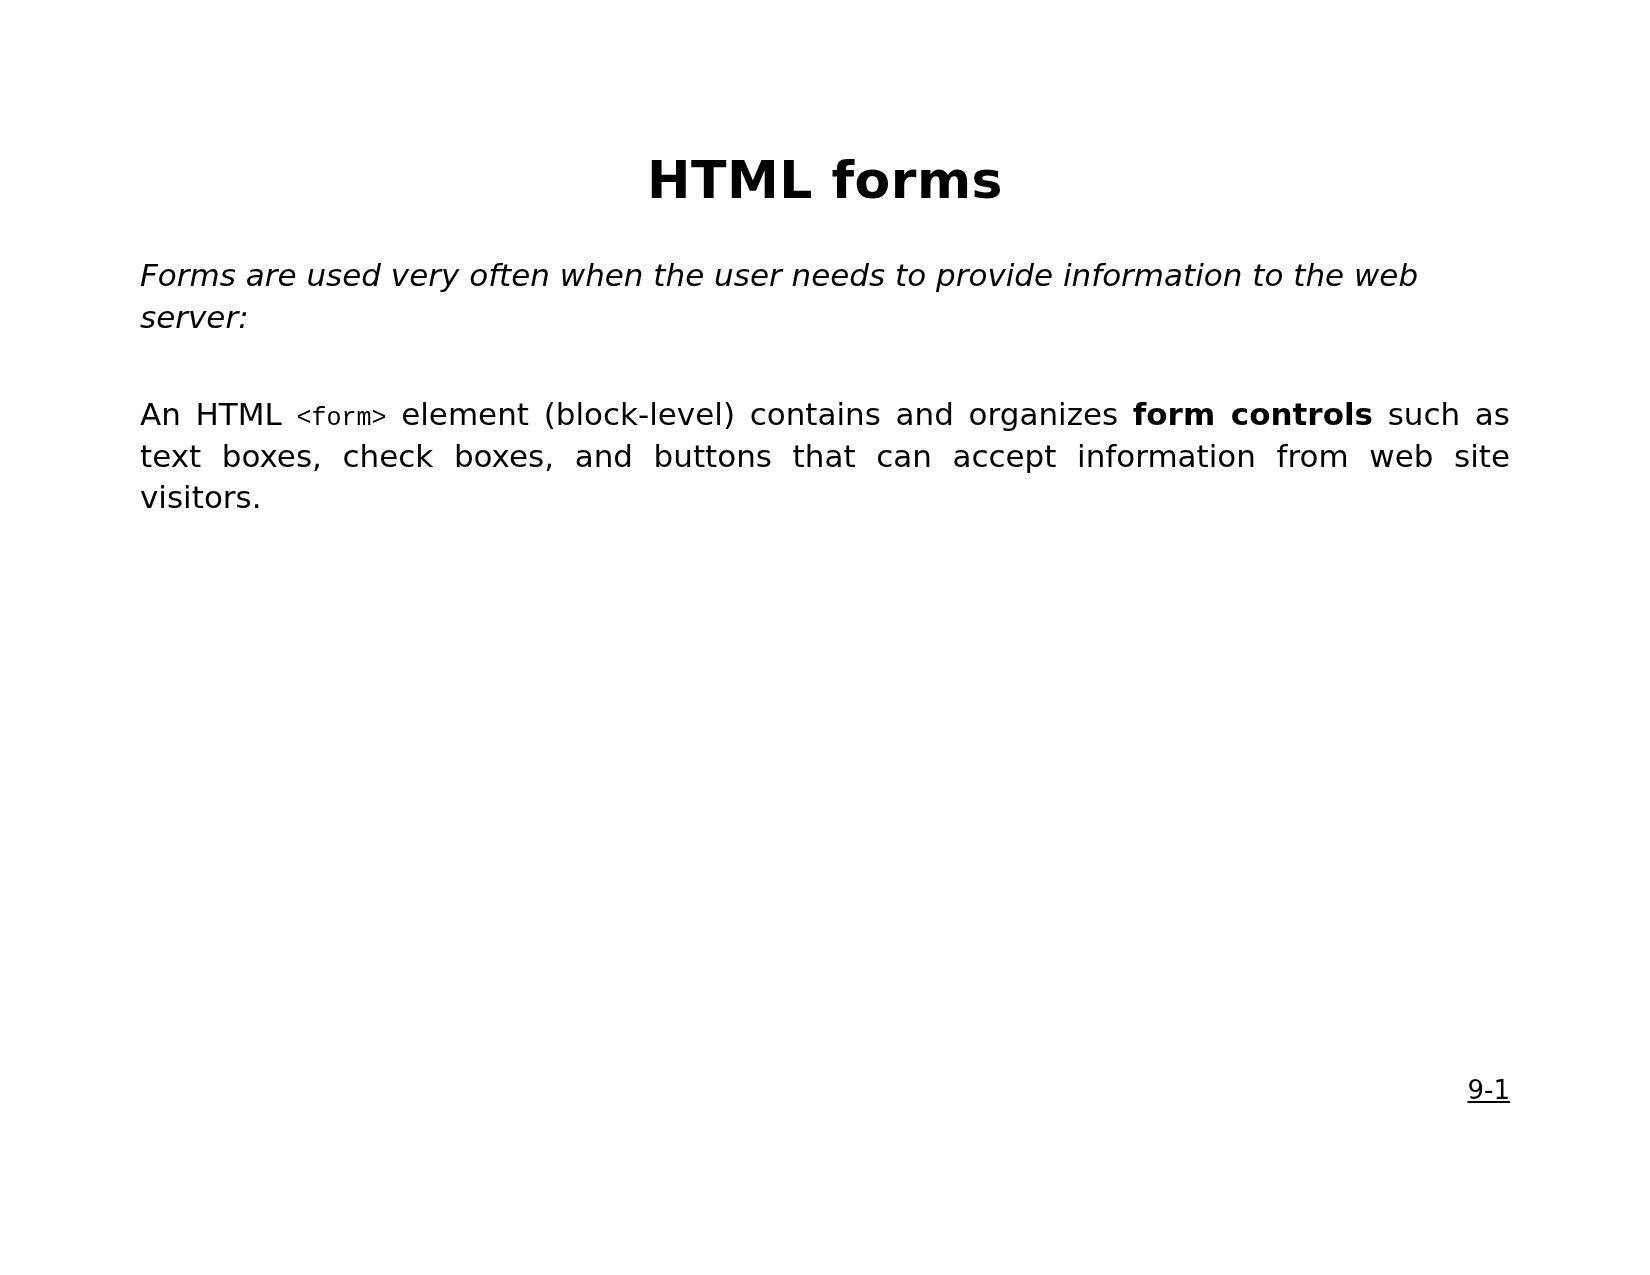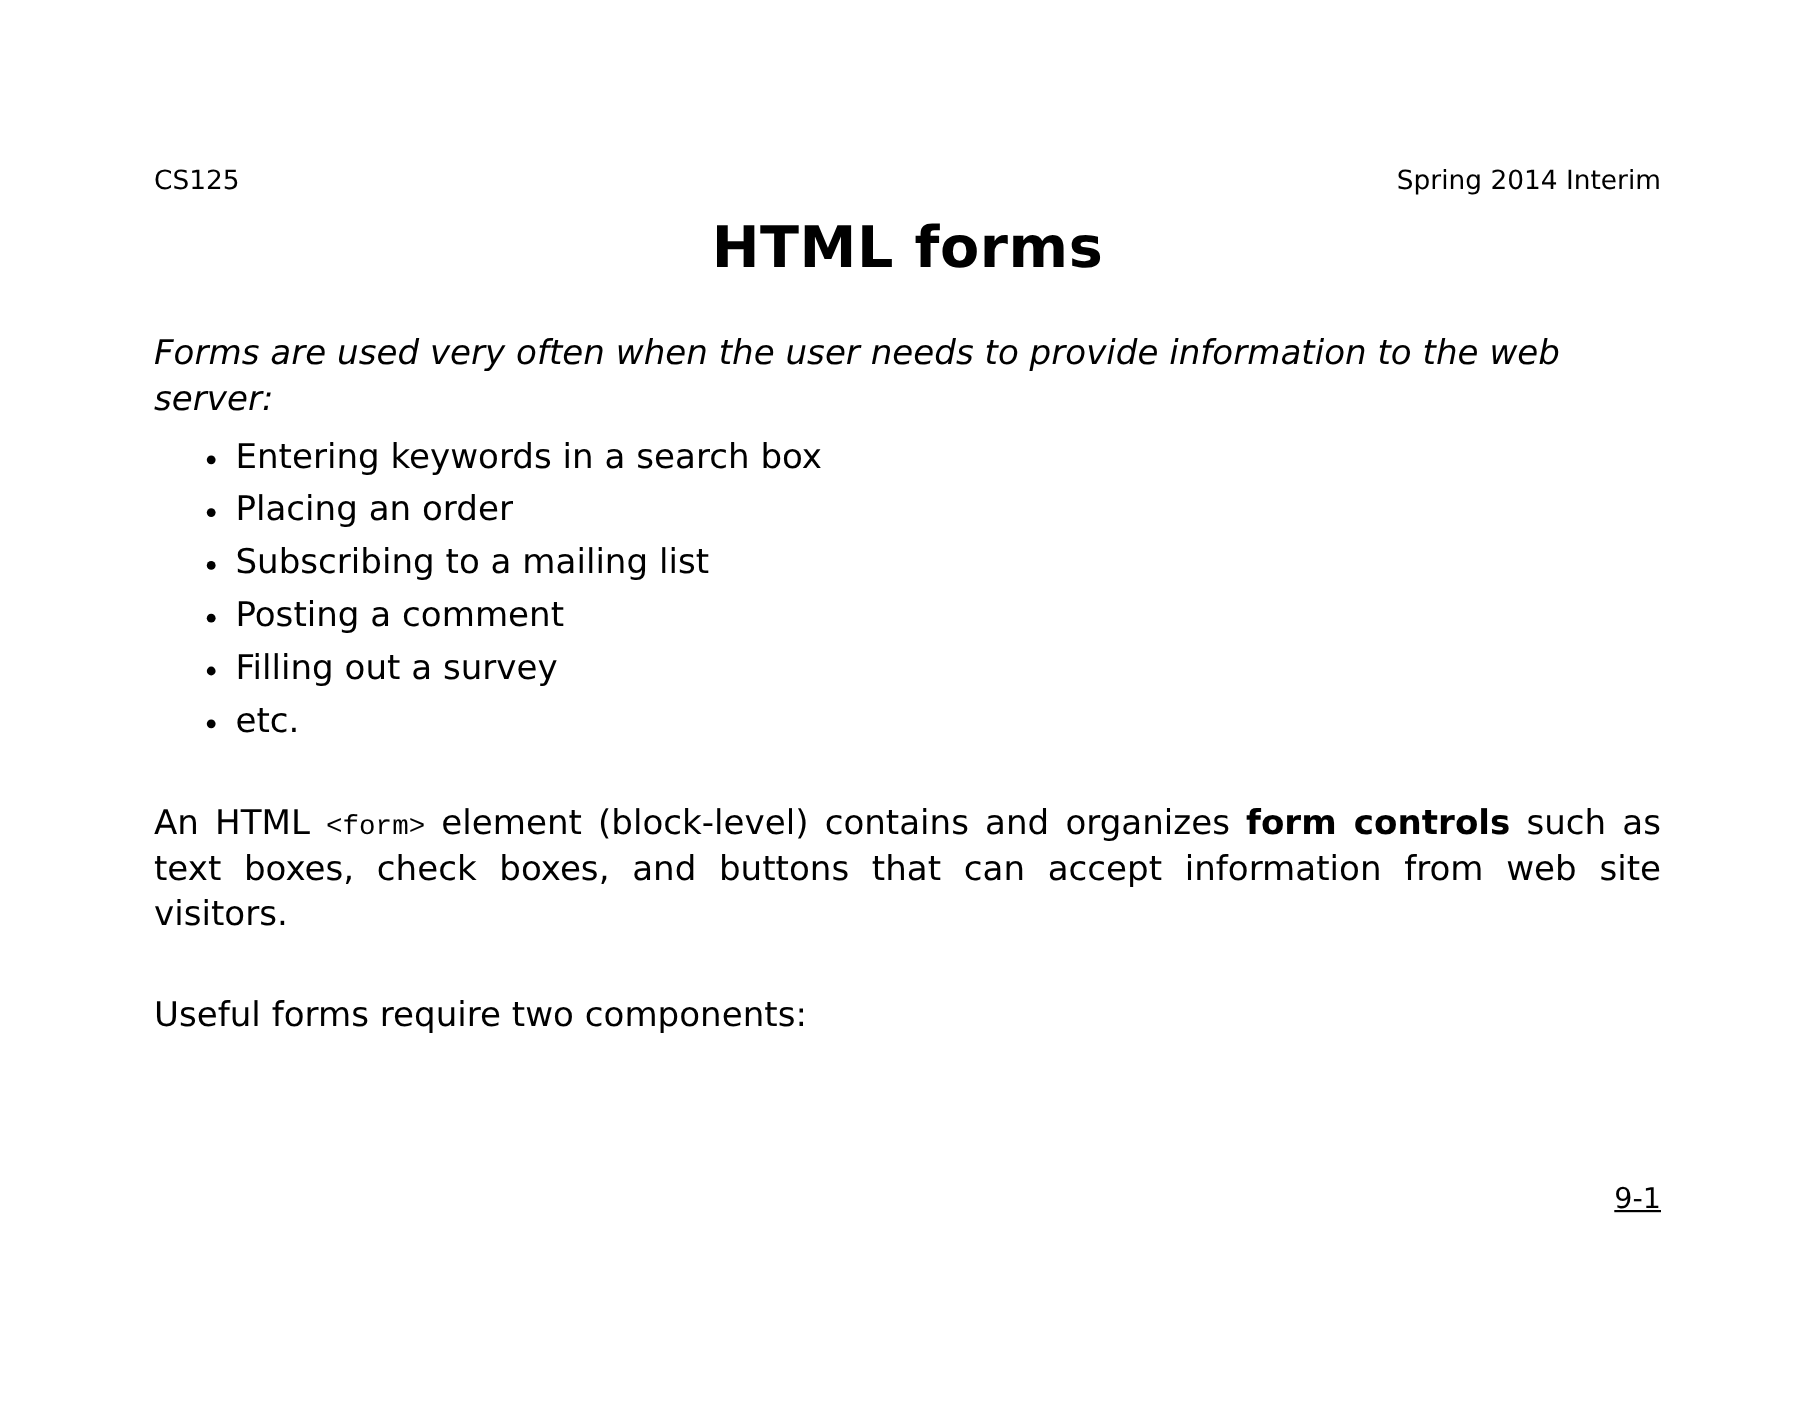--- a/index.html
+++ b/index.html
@@ -70,40 +70,27 @@
     bottom: 170px;
     font-size: 26px;
     text-decoration: underline;
   }
 </style>
 </head>
 <body>
 
 <div class="page">
 
-  <div class="header-row">
-    <span>CS125</span>
-    <span>Spring 2014 Interim</span>
-  </div>
 
   <div class="title">HTML forms</div>
 
   <div class="body-text intro">Forms are used very often when the user needs to provide information to the web server:</div>
 
-  <ul class="bullets">
-    <li>Entering keywords in a search box</li>
-    <li>Placing an order</li>
-    <li>Subscribing to a mailing list</li>
-    <li>Posting a comment</li>
-    <li>Filling out a survey</li>
-    <li>etc.</li>
-  </ul>
 
   <div class="body-text para">
     <span>An HTML </span><code class="tt">&lt;form&gt;</code><span> element (block-level) contains and organizes </span><span class="bold">form controls</span><span> such as text boxes, check boxes, and buttons that can accept information from web site visitors.</span>
   </div>
 
-  <div class="body-text para2">Useful forms require two components:</div>
 
 
   <div class="page-number">9-1</div>
 
 </div>
 
 </body></html>

